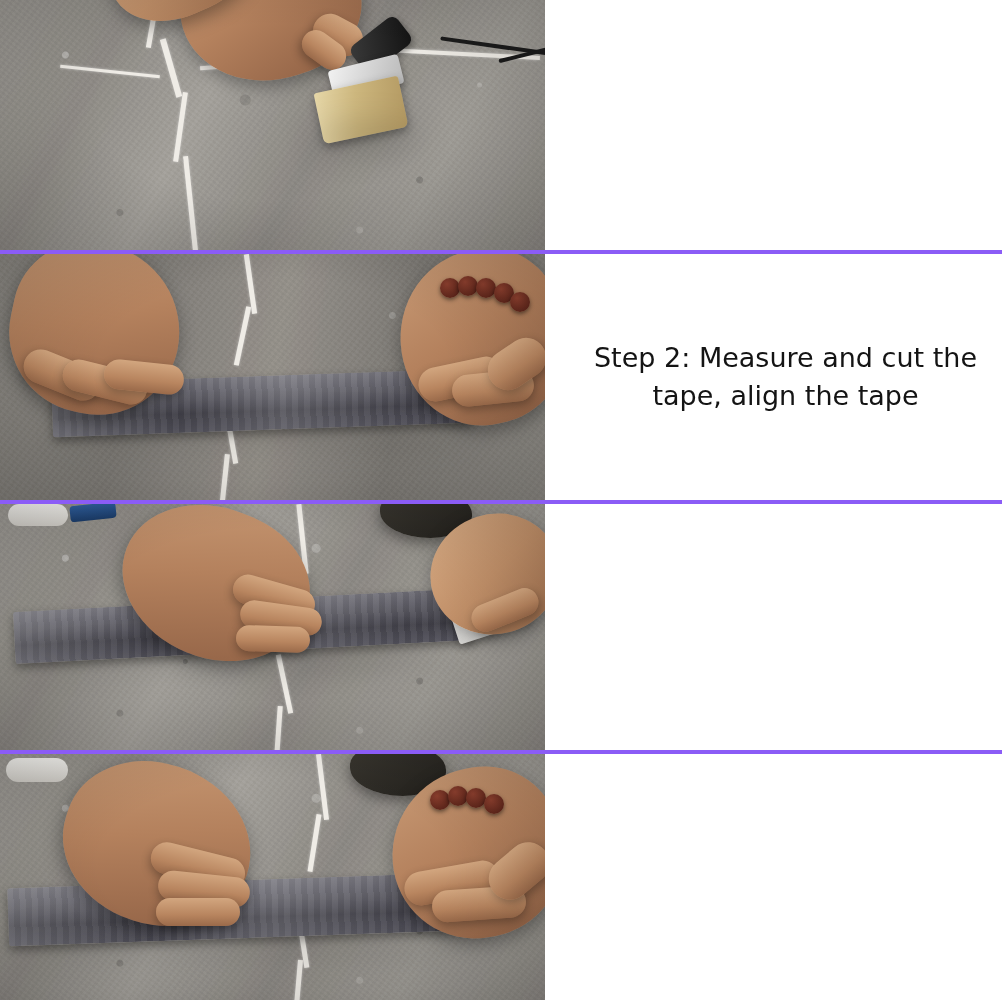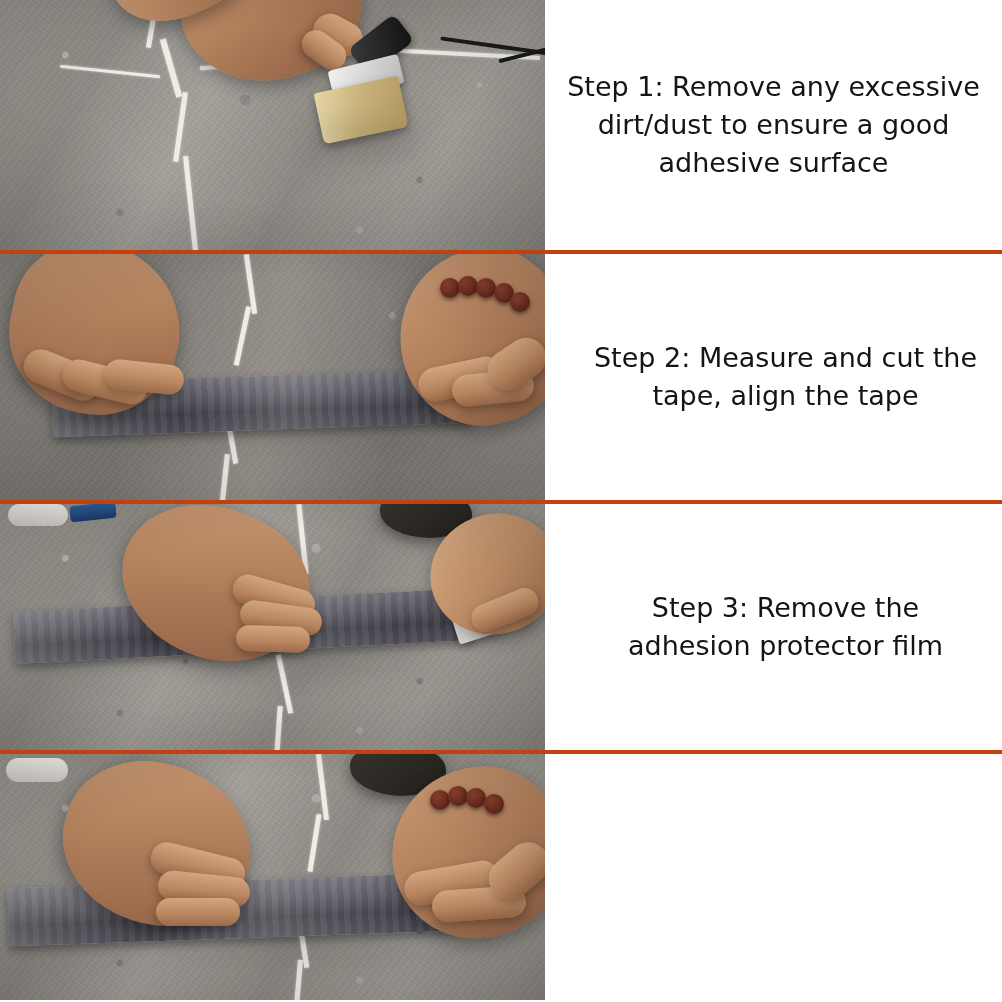--- a/index.html
+++ b/index.html
@@ -22,21 +22,21 @@
   }
   .step-row {
     display: flex;
     flex-direction: row;
     width: 100%;
     height: 250px;
     box-sizing: border-box;
     background: #ffffff;
   }
   .step-row + .step-row {
-    border-top: 4px solid #c2410c;
+    border-top: 4px solid #8b5cf6;
     gap: 24px;
   }
   .photo {
     position: relative;
     width: 545px;
     height: 100%;
     overflow: hidden;
     background: #8a8782;
   }
   .caption {
@@ -210,23 +210,20 @@
       <div class="brush-handle" style="left:352px;top:28px;width:58px;height:34px;transform:rotate(-38deg);"></div>
       <div class="brush-ferrule" style="left:330px;top:62px;width:72px;height:30px;transform:rotate(-14deg);border-radius:4px;"></div>
       <div class="brush-bristles" style="left:318px;top:84px;width:86px;height:52px;transform:rotate(-12deg);border-radius:3px 3px 6px 6px;"></div>
       <div class="shadow-patch" style="left:312px;top:124px;width:110px;height:28px;"></div>
 
       <div class="cable" style="left:440px;top:44px;width:110px;transform:rotate(8deg);"></div>
       <div class="cable" style="left:498px;top:52px;width:60px;transform:rotate(-14deg);"></div>
 
       <div class="vignette"></div>
     </div>
-    <div class="caption">
-      <div class="caption-text">Step 1: Remove any excessive dirt/dust to ensure a good adhesive surface</div>
-    </div>
   </div>
 
   <div class="step-row">
     <div class="photo">
       <div class="ground dark"></div>
       <div class="grain"></div>
 
       <div class="crack" style="left:248px;top:0px;width:5px;height:60px;transform:rotate(-8deg);"></div>
       <div class="crack" style="left:240px;top:52px;width:5px;height:60px;transform:rotate(12deg);"></div>
       <div class="crack" style="left:228px;top:150px;width:5px;height:60px;transform:rotate(-10deg);"></div>
@@ -279,23 +276,20 @@
       <div class="skin" style="left:120px;top:4px;width:190px;height:150px;border-radius:50% 45% 50% 50%;transform:rotate(22deg);"></div>
       <div class="finger" style="left:232px;top:78px;width:84px;height:30px;border-radius:16px;transform:rotate(16deg);"></div>
       <div class="finger" style="left:240px;top:100px;width:82px;height:28px;border-radius:16px;transform:rotate(8deg);"></div>
       <div class="finger" style="left:236px;top:122px;width:74px;height:26px;border-radius:16px;transform:rotate(2deg);"></div>
 
       <div class="skin light" style="left:430px;top:10px;width:130px;height:120px;border-radius:50%;transform:rotate(-18deg);"></div>
       <div class="finger" style="left:470px;top:92px;width:70px;height:28px;border-radius:16px;transform:rotate(-22deg);"></div>
 
       <div class="vignette"></div>
     </div>
-    <div class="caption">
-      <div class="caption-text">Step 3: Remove the adhesion protector film</div>
-    </div>
   </div>
 
   <div class="step-row">
     <div class="photo">
       <div class="ground"></div>
       <div class="grain"></div>
 
       <div class="crack" style="left:320px;top:0px;width:5px;height:66px;transform:rotate(-7deg);"></div>
       <div class="crack" style="left:312px;top:60px;width:5px;height:58px;transform:rotate(9deg);"></div>
       <div class="crack" style="left:300px;top:158px;width:5px;height:56px;transform:rotate(-9deg);"></div>

